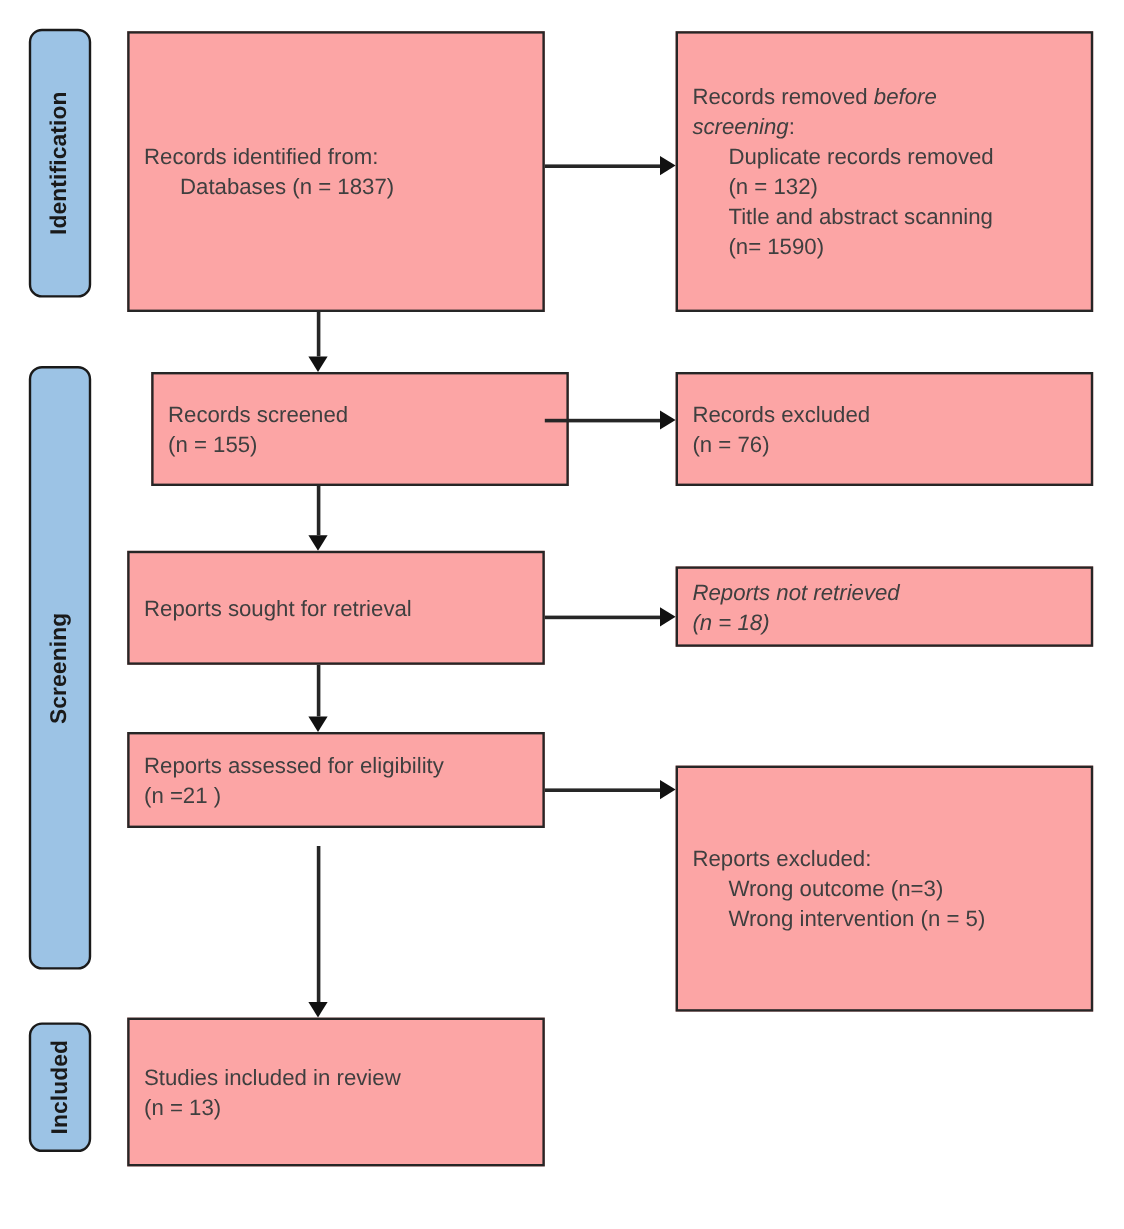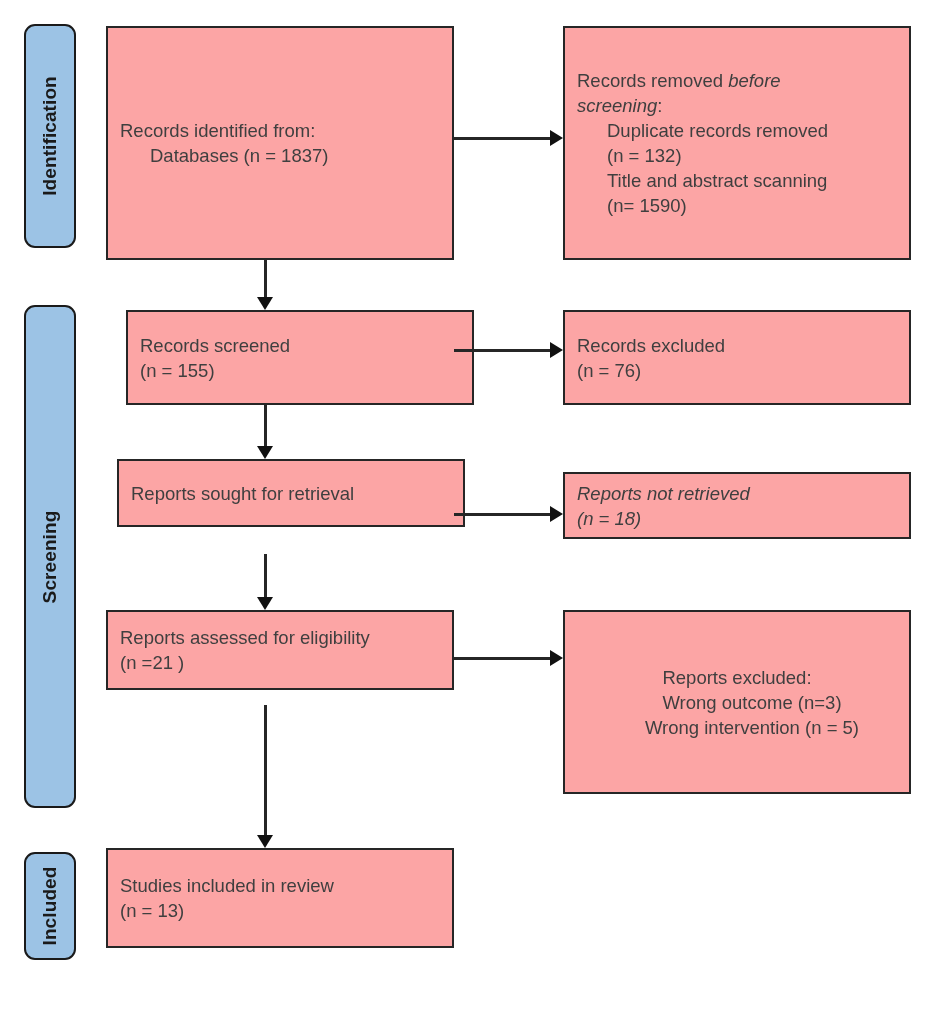--- a/index.html
+++ b/index.html
@@ -136,50 +136,50 @@
     <div class="box-text">Records excluded</div>
     <div class="box-text">(n = 76)</div>
   </div>
 
   <div class="conn-line conn-h" style="left:454px; top:349px; width:96px;"></div>
   <div class="arrow-right" style="left:550px; top:342px;"></div>
 
   <div class="conn-line conn-v" style="left:264px; top:405px; height:41px;"></div>
   <div class="arrow-down" style="left:257px; top:446px;"></div>
 
-  <div class="flow-box" style="left:106px; top:459px; width:348px; height:68px;margin-left:11px;">
+  <div class="flow-box" style="left:106px; top:459px; width:348px; height:95px;">
     <div class="box-text">Reports sought for retrieval</div>
   </div>
 
   <div class="flow-box" style="left:563px; top:472px; width:348px; height:67px;font-style:italic;">
     <div class="box-text">Reports not retrieved</div>
     <div class="box-text">(n = 18)</div>
   </div>
 
   <div class="conn-line conn-h" style="left:454px; top:513px; width:96px;"></div>
   <div class="arrow-right" style="left:550px; top:506px;"></div>
 
   <div class="conn-line conn-v" style="left:264px; top:554px; height:43px;"></div>
   <div class="arrow-down" style="left:257px; top:597px;"></div>
 
   <div class="flow-box" style="left:106px; top:610px; width:348px; height:80px;">
     <div class="box-text">Reports assessed for eligibility</div>
     <div class="box-text">(n =21 )</div>
   </div>
 
-  <div class="flow-box" style="left:563px; top:610px; width:348px; height:184px;text-align:center;">
+  <div class="flow-box" style="left:563px; top:638px; width:348px; height:205px;">
     <div class="box-text">Reports excluded:</div>
     <div class="box-text indent">Wrong outcome (n=3)</div>
     <div class="box-text indent">Wrong intervention (n = 5)</div>
   </div>
 
   <div class="conn-line conn-h" style="left:454px; top:657px; width:96px;"></div>
   <div class="arrow-right" style="left:550px; top:650px;"></div>
 
   <div class="conn-line conn-v" style="left:264px; top:705px; height:130px;"></div>
   <div class="arrow-down" style="left:257px; top:835px;"></div>
 
-  <div class="flow-box" style="left:106px; top:848px; width:348px; height:100px;">
+  <div class="flow-box" style="left:106px; top:848px; width:348px; height:124px;">
     <div class="box-text">Studies included in review</div>
     <div class="box-text">(n = 13)</div>
   </div>
 
 </div>
 
 </body></html>

